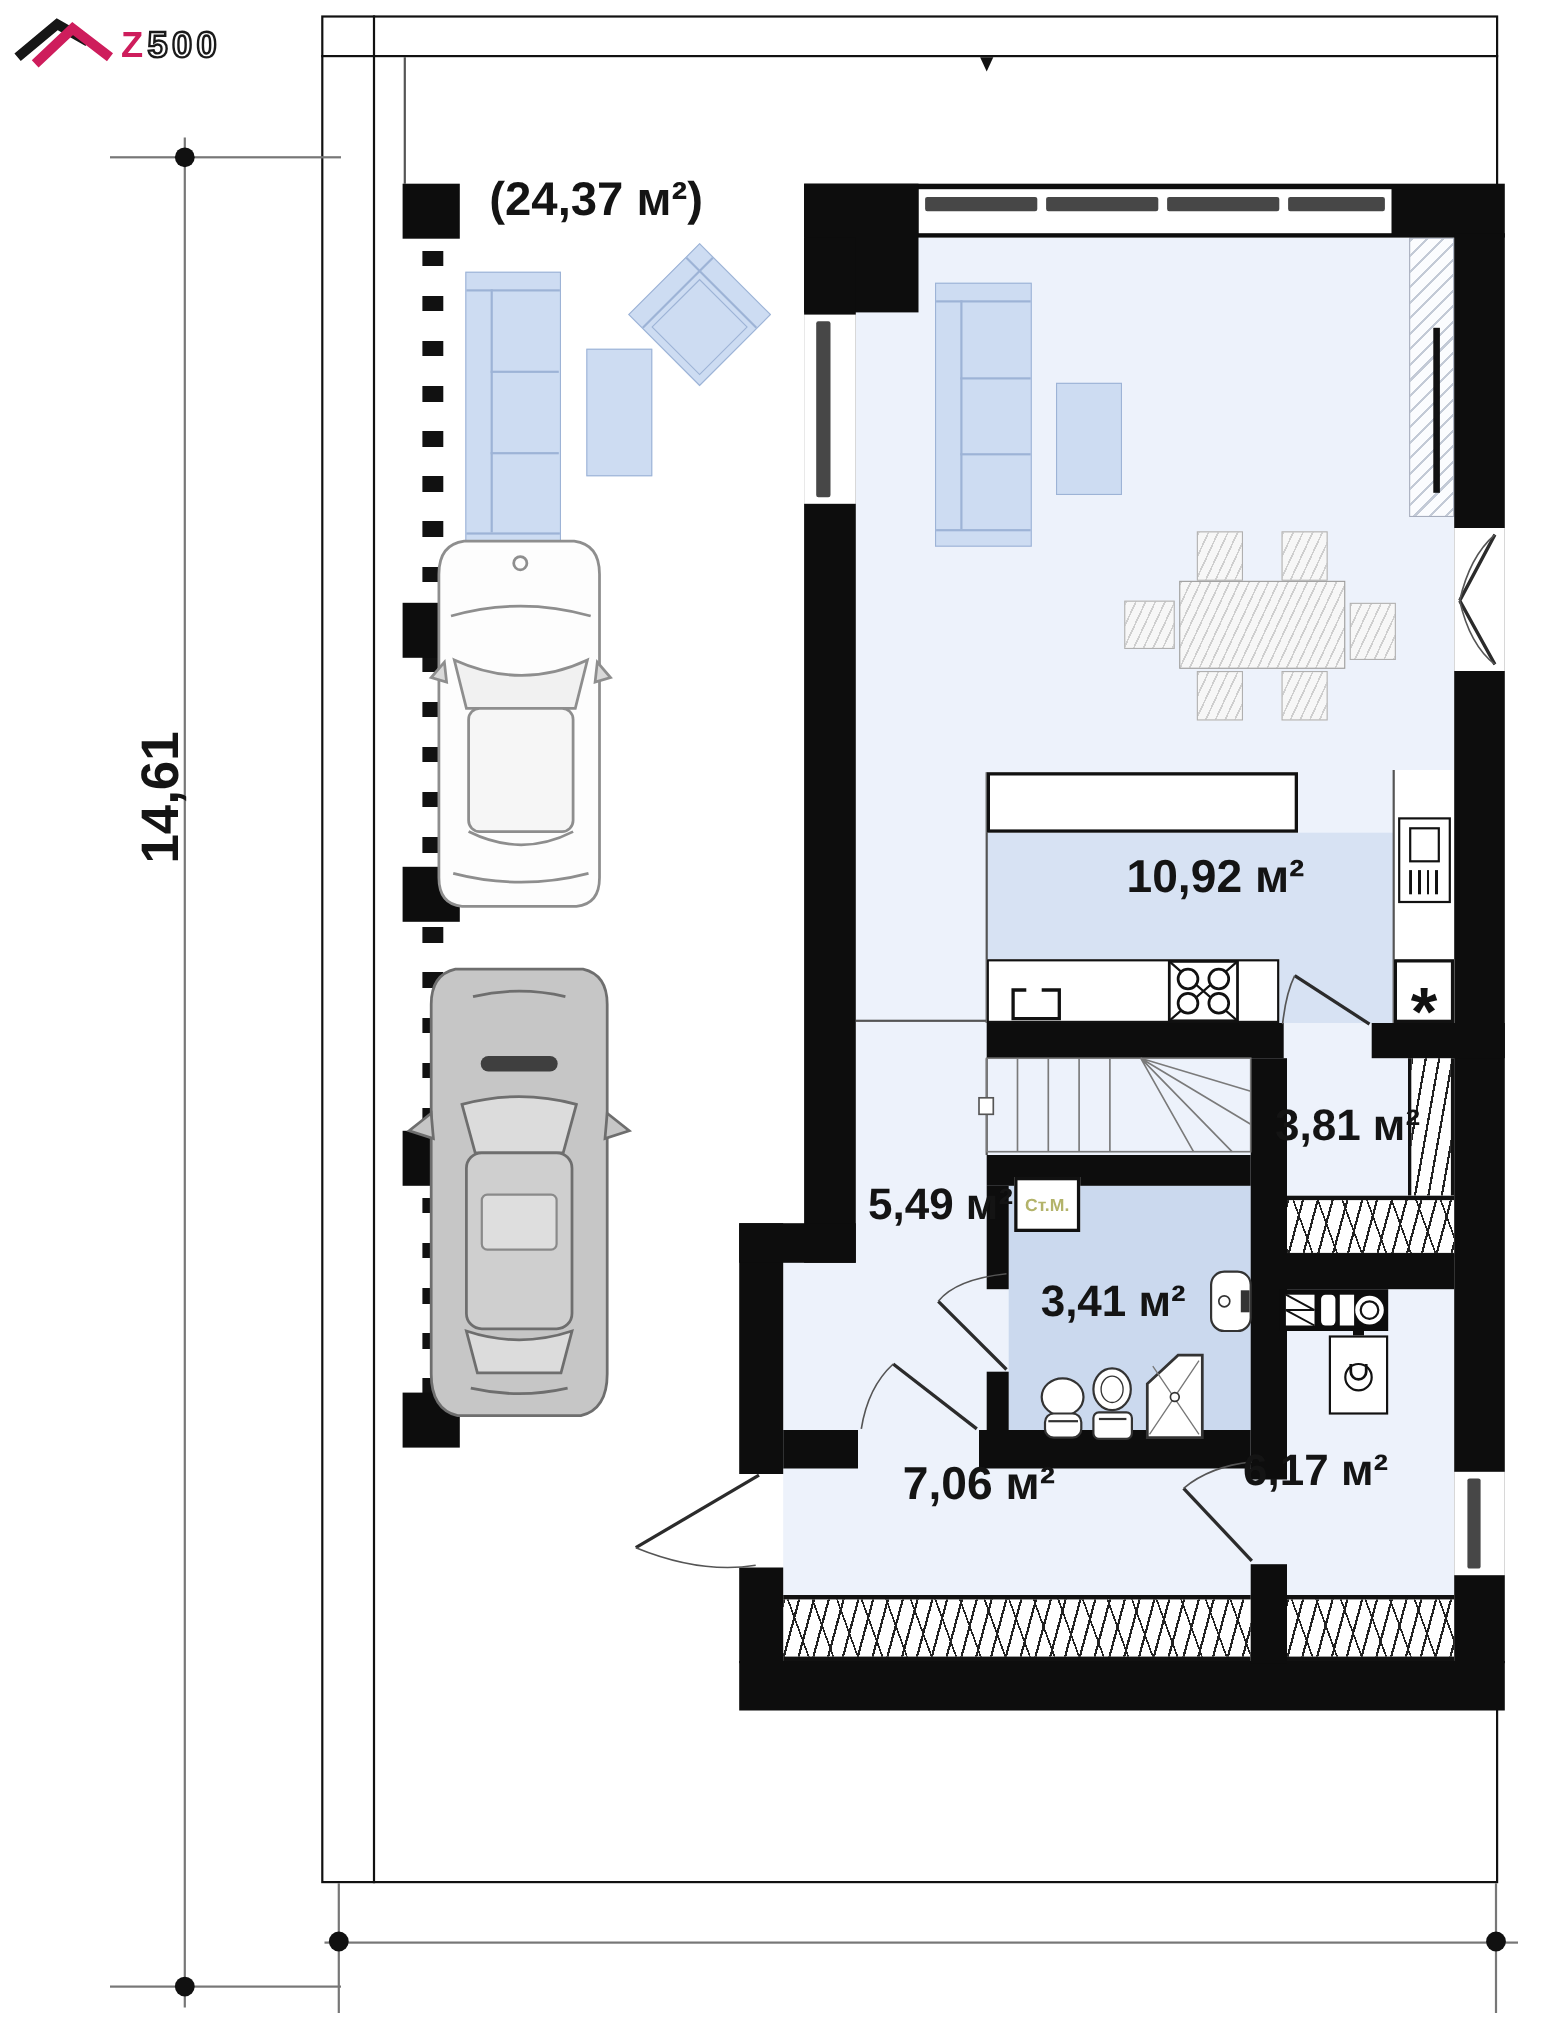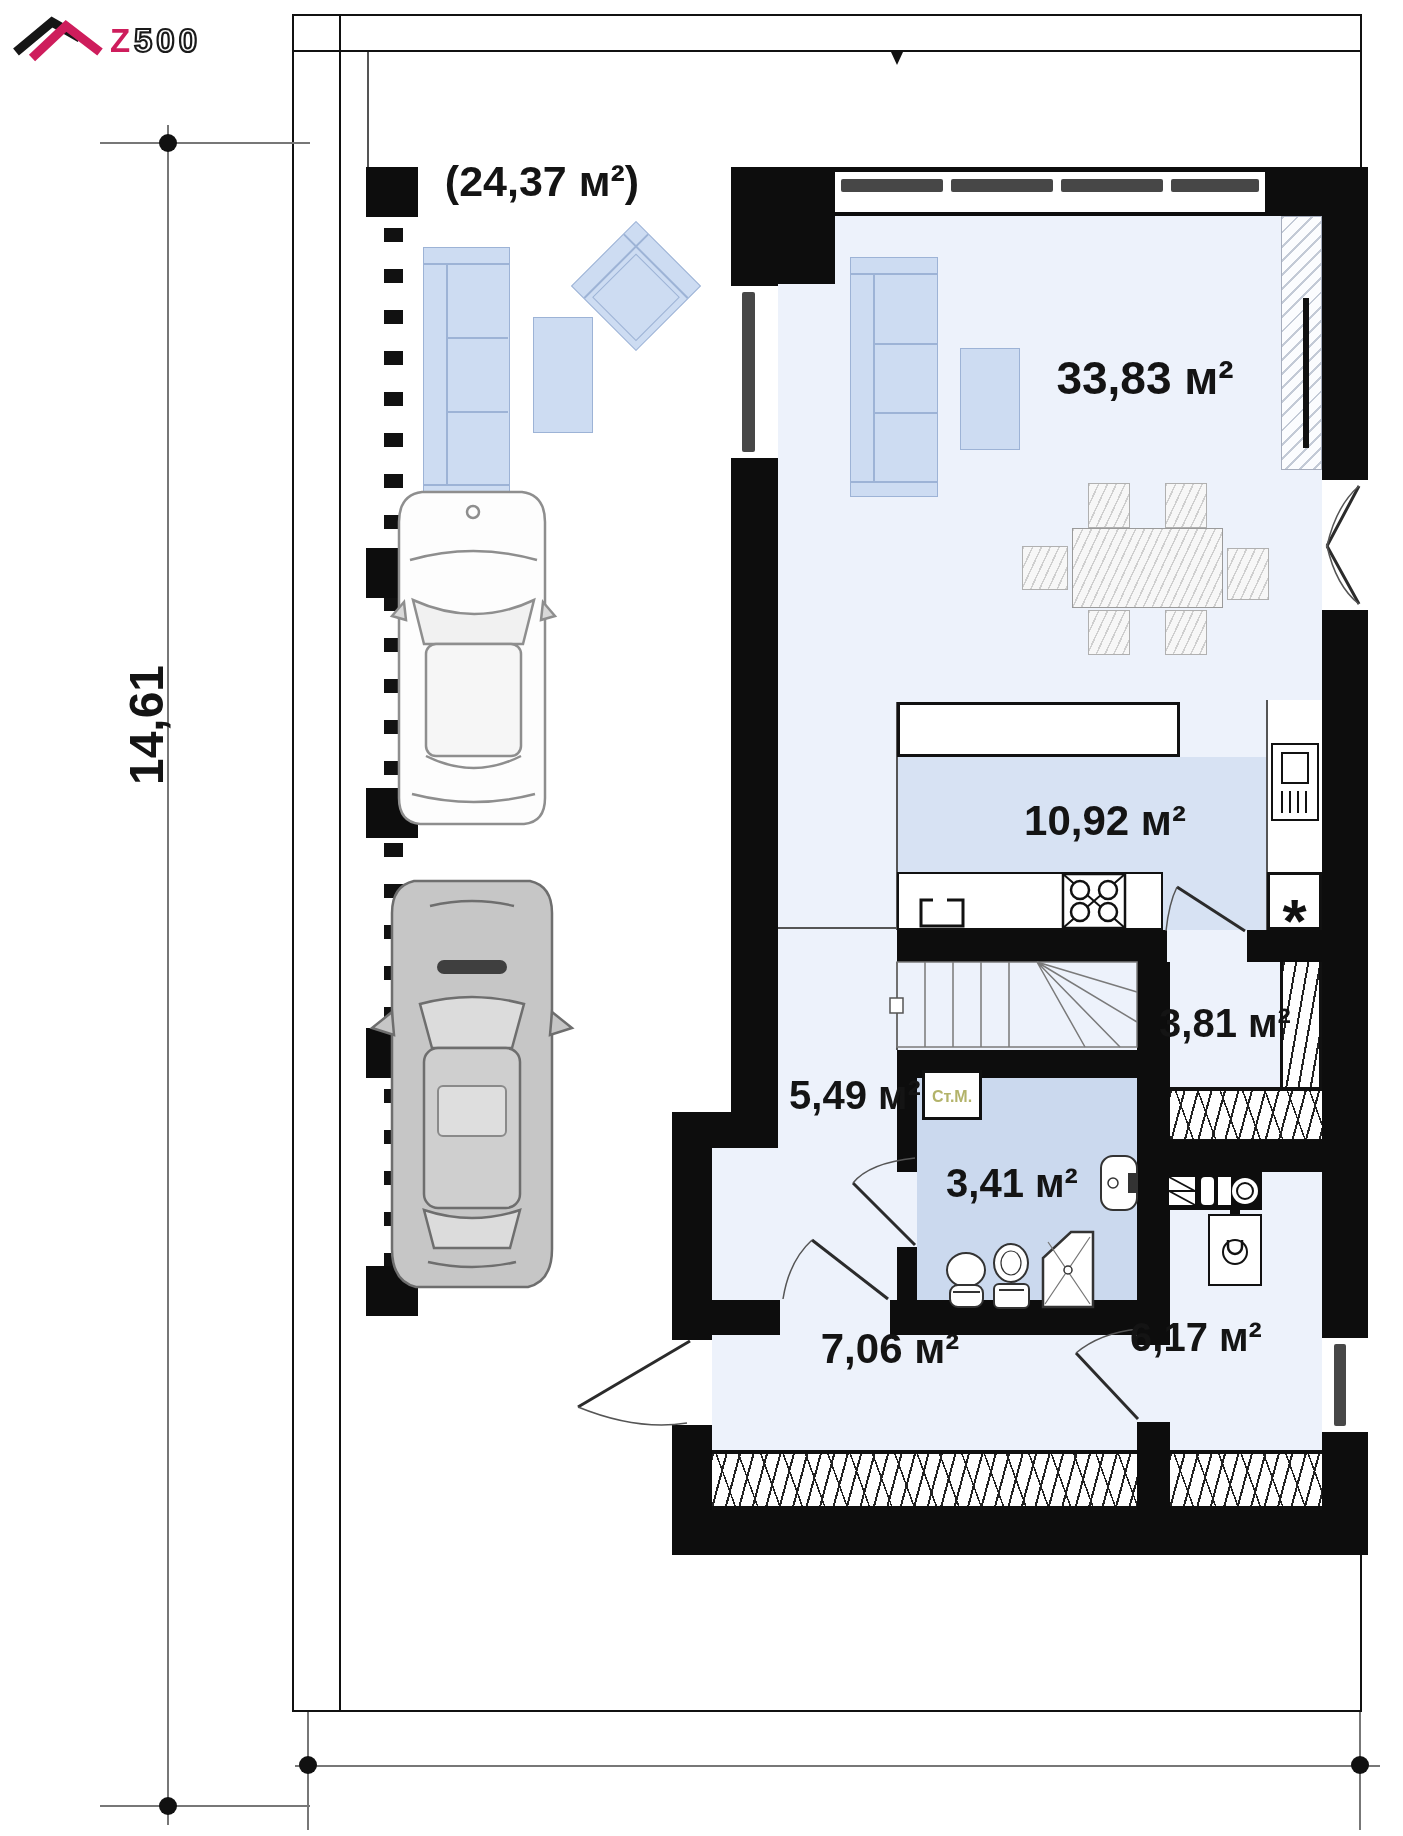--- a/index.html
+++ b/index.html
@@ -262,22 +262,21 @@
       <path d="M1138,1419 L1076,1353"></path>
       <path d="M1138,1329 Q1100,1333 1076,1353" stroke-width="1.5" stroke="#555"></path>
       <path d="M690,1341 L578,1407"></path>
       <path d="M578,1407 Q637,1431 687,1423" stroke-width="1.5" stroke="#555"></path>
       <path d="M1359,486 L1327,546 M1359,604 L1327,546"></path>
       <path d="M1327,546 Q1336,506 1359,486 M1327,546 Q1336,586 1359,604" stroke-width="1.5" stroke="#555"></path>
     </g>
   </svg>
 
   <div class="abs lbl" style="left:392px;top:156px;width:300px;height:50px;font-size:43px;line-height:50px;">(24,37 м²)</div>
-  <div class="abs lbl" style="left:985px;top:352px;width:320px;height:52px;font-size:46px;line-height:52px;">33,83 м²</div>
-  <div class="abs lbl" style="left:955px;top:773px;width:300px;height:48px;font-size:42px;line-height:48px;margin-top:24px;">10,92 м²</div>
+  <div class="abs lbl" style="left:955px;top:773px;width:300px;height:48px;font-size:42px;line-height:48px;">10,92 м²</div>
   <div class="abs lbl" style="left:1125px;top:1001px;width:200px;height:44px;font-size:40px;line-height:44px;">3,81 м²</div>
   <div class="abs lbl" style="left:755px;top:1073px;width:200px;height:44px;font-size:40px;line-height:44px;">5,49 м²</div>
   <div class="abs lbl" style="left:912px;top:1161px;width:200px;height:44px;font-size:40px;line-height:44px;">3,41 м²</div>
   <div class="abs lbl" style="left:765px;top:1326px;width:250px;height:46px;font-size:42px;line-height:46px;">7,06 м²</div>
   <div class="abs lbl" style="left:1096px;top:1315px;width:200px;height:44px;font-size:40px;line-height:44px;">6,17 м²</div>
 
   <div class="abs" style="left:10px;top:8px;width:220px;height:58px;">
     <svg class="abs" style="left:0;top:0;" width="100" height="58" viewBox="0 0 100 58">
       <polyline points="6,44 42,14 70,30" fill="none" stroke="#161616" stroke-width="9"></polyline>
       <polyline points="22,50 56,18 90,44" fill="none" stroke="#ce1d5c" stroke-width="9"></polyline>

